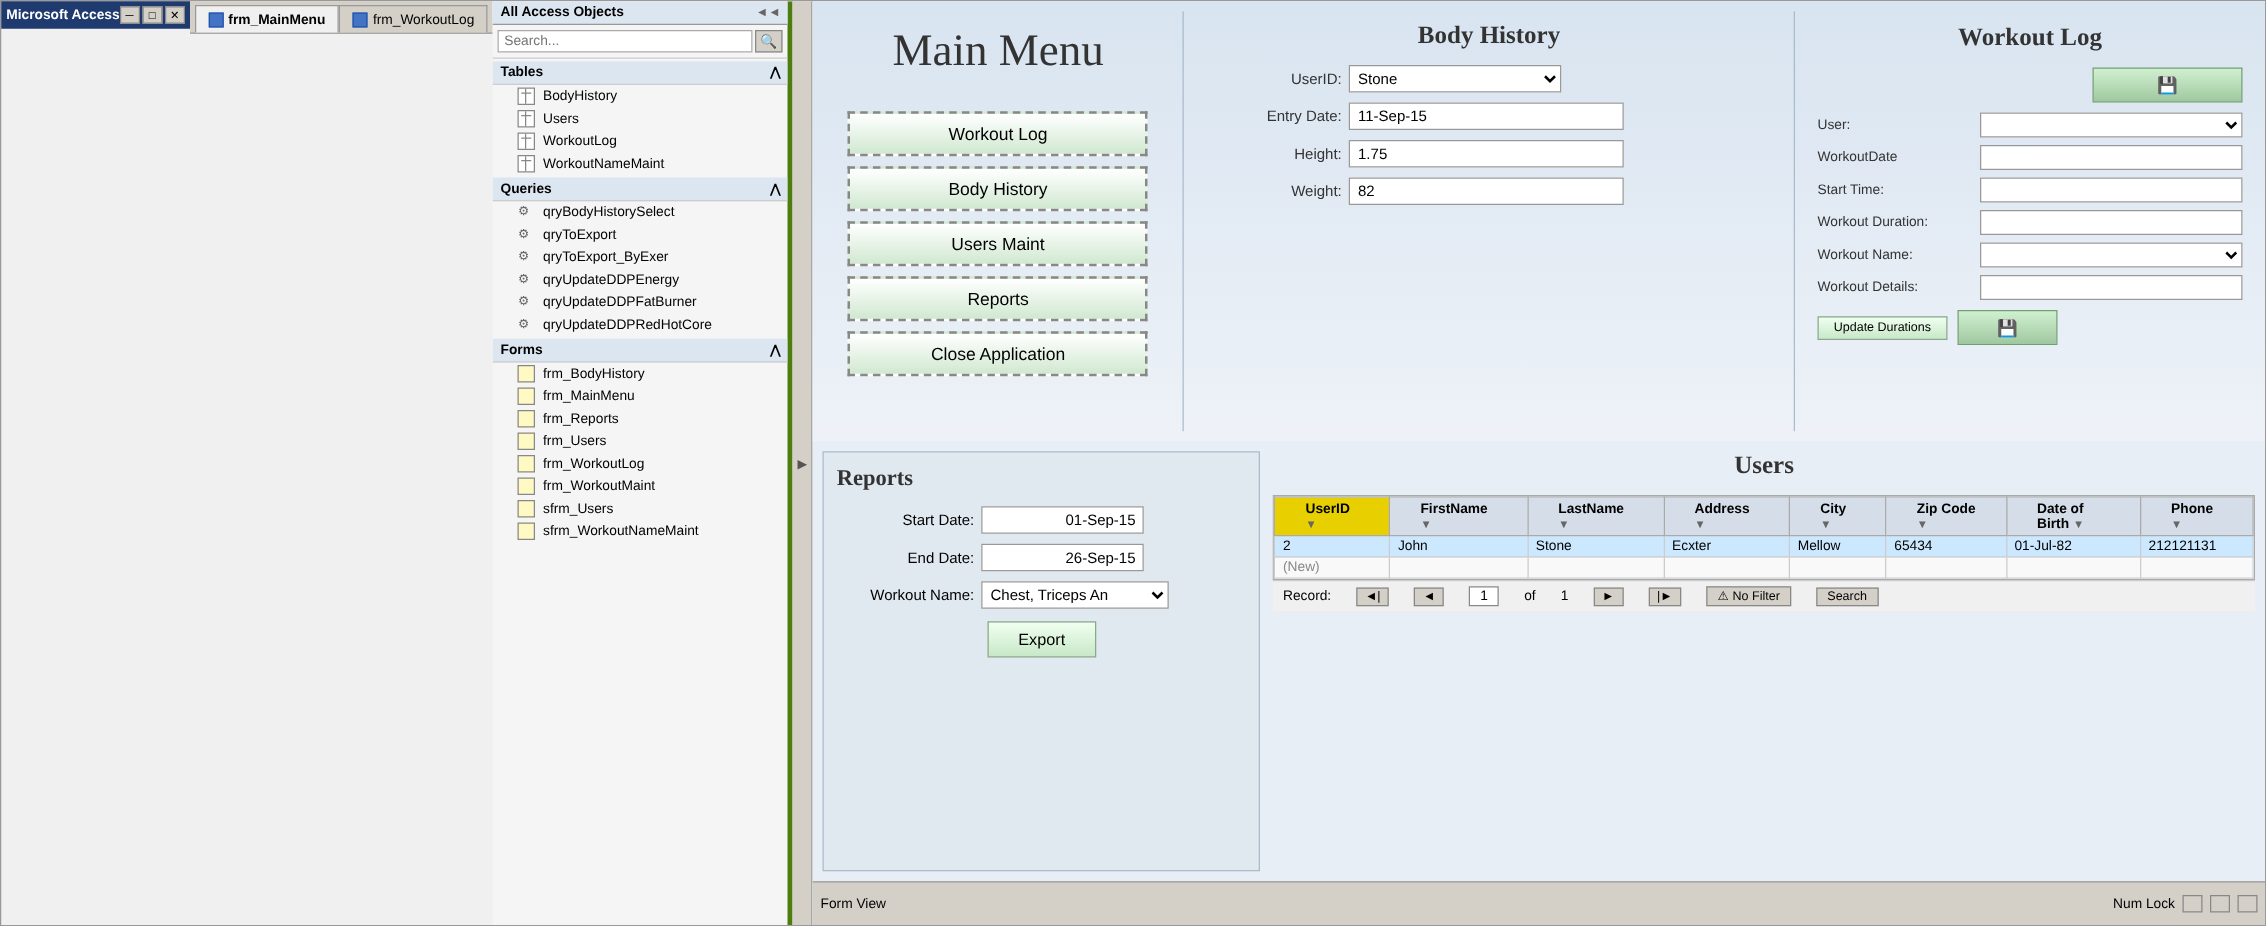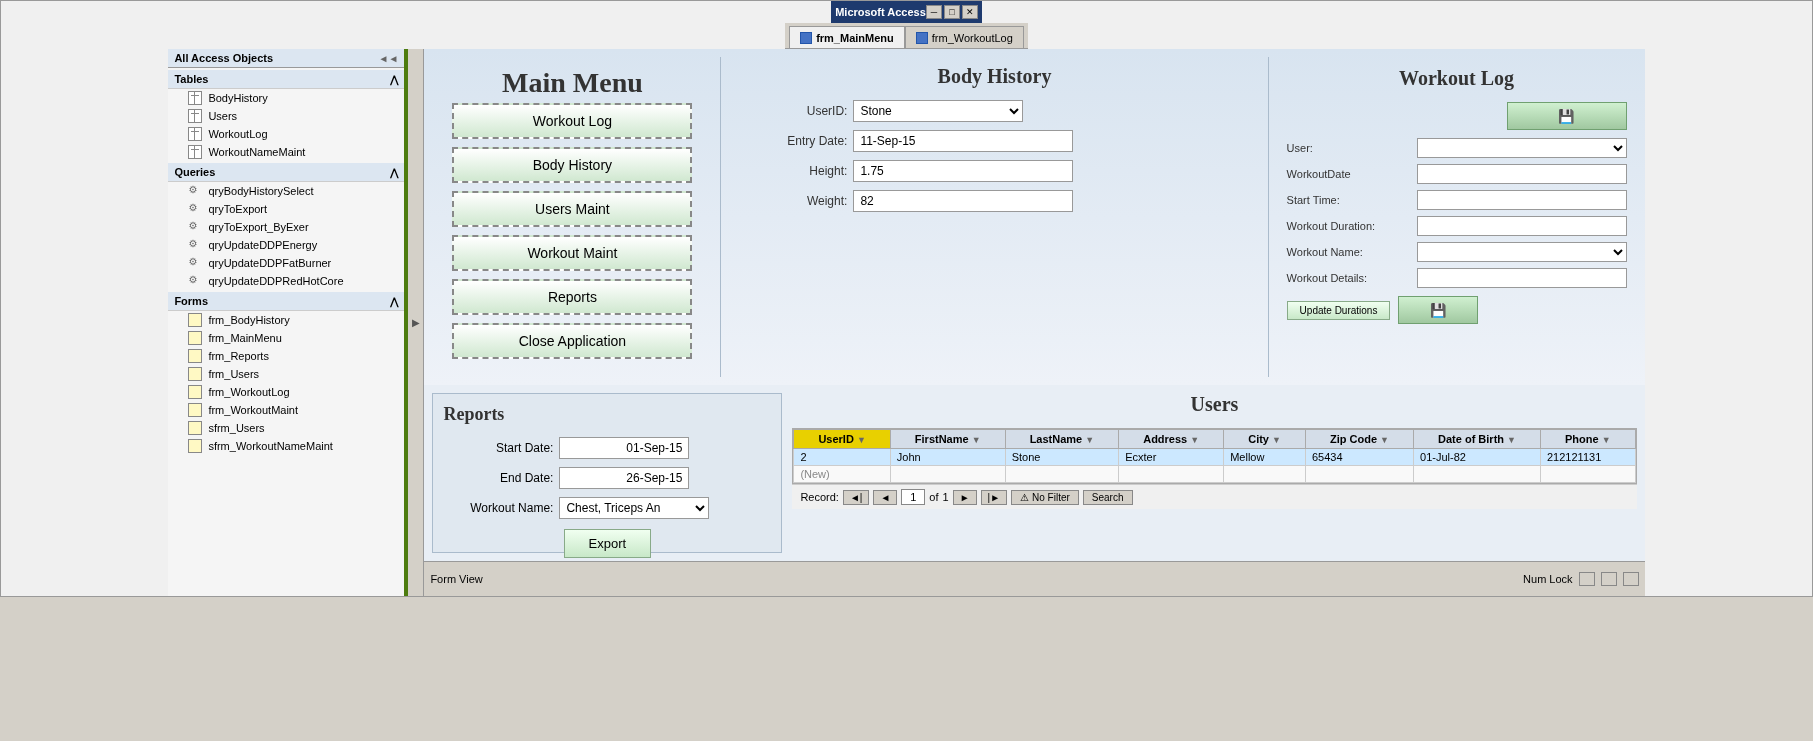--- a/index.html
+++ b/index.html
@@ -1,18 +1,18 @@
 <!DOCTYPE html>
 <html><head>
   <meta charset="utf-8">
   <style>
     * { box-sizing: border-box; margin: 0; padding: 0; }
     body { font-family: 'Segoe UI', Tahoma, Geneva, Verdana, sans-serif; font-size: 12px; background: #d4d0c8; overflow: hidden; }
 
-    .window { width: 1813px; height: 597px; background: #f0f0f0; border: 1px solid #999; display: flex; flex-direction: column; align-items: center; }
+    .window { width: 1813px; height: 741px; background: #f0f0f0; border: 1px solid #999; display: flex; flex-direction: row; }
 
     
     .title-bar { background: #1e3a6e; height: 22px; display: flex; align-items: center; justify-content: space-between; padding: 0 4px; }
     .title-bar-text { color: white; font-size: 11px; font-weight: bold; }
     .title-bar-buttons { display: flex; gap: 2px; }
     .title-btn { width: 16px; height: 14px; background: #d4d0c8; border: 1px solid #888; font-size: 9px; display: flex; align-items: center; justify-content: center; cursor: pointer; }
 
     
     .tab-bar { background: #d4d0c8; display: flex; align-items: flex-end; padding: 2px 4px 0; height: 26px; border-bottom: 1px solid #999; }
     .tab { background: #d4d0c8; border: 1px solid #999; border-bottom: none; padding: 2px 10px; font-size: 11px; cursor: pointer; display: flex; align-items: center; gap: 4px; height: 22px; }
@@ -42,21 +42,21 @@
 
     .sidebar-scroll { flex: 1; overflow-y: auto; }
 
     
     .collapse-handle { width: 16px; background: #d4d0c8; border-right: 1px solid #999; display: flex; align-items: center; justify-content: center; cursor: pointer; font-size: 10px; color: #555; }
 
     
     .content { flex: 1; display: flex; flex-direction: column; background: #e8eef5; overflow: hidden; }
 
     .menu-buttons-panel { width: 280px; display: flex; flex-direction: column; align-items: center; padding: 10px; }
-    .main-menu-title { font-size: 28px; font-weight: bold; color: #333; margin-bottom: 4px; font-family: serif; }
+    .main-menu-title { font-size: 36px; font-weight: normal; color: #333; margin-bottom: 28px; font-family: serif; }
 
     .menu-btn { width: 240px; margin-bottom: 8px; padding: 8px; background: linear-gradient(to bottom, #ffffff, #d0e8d0); border: 2px dashed #888; font-size: 14px; cursor: pointer; text-align: center; }
     .section-title-large { font-size: 20px; font-weight: bold; text-align: center; color: #333; margin-bottom: 12px; font-family: serif; }
 
     .field-row { display: flex; align-items: center; margin-bottom: 8px; gap: 6px; }
     .field-label { width: 110px; text-align: right; font-size: 12px; color: #333; }
     .field-input { border: 1px solid #999; padding: 2px 6px; font-size: 12px; height: 22px; background: white; }
     .field-select { border: 1px solid #999; padding: 2px 2px; font-size: 12px; height: 22px; background: white; width: 170px; }
     .field-input-wide { width: 220px; }
 
@@ -91,21 +91,21 @@
     
     .green-btn { background: linear-gradient(to bottom, #f0fff0, #c8e8c8); border: 1px solid #88aa88; padding: 3px 12px; font-size: 10px; cursor: pointer; }
 
     .save-btn { background: linear-gradient(to bottom, #d0f0d0, #a0c8a0); border: 1px solid #70a070; padding: 4px; display: flex; align-items: center; justify-content: center; width: 120px; height: 28px; cursor: pointer; }
 
     
     .status-bar { background: #d4d0c8; border-top: 1px solid #999; height: 22px; display: flex; align-items: center; padding: 17px 6px; gap: 20px; font-size: 11px; }
     .status-right { margin-left: auto; display: flex; align-items: center; gap: 6px; }
 
     
-    .record-nav { display: flex; align-items: center; gap: 4px; font-size: 11px; padding: 4px 8px; background: #f0f0f0; border-top: 1px solid #ccc; }
+    .record-nav { display: flex; align-items: center; gap: 20px; font-size: 11px; padding: 4px 8px; background: #f0f0f0; border-top: 1px solid #ccc; }
     .nav-btn { background: #d4d0c8; border: 1px solid #888; padding: 1px 6px; cursor: pointer; font-size: 10px; }
     .filter-btn { background: #d4d0c8; border: 1px solid #888; padding: 1px 8px; cursor: pointer; font-size: 10px; display: flex; align-items: center; gap: 3px; }
 
     .header-chevrons { font-size: 10px; color: #666; cursor: pointer; }
 
     
     .sidebar-scroll::-webkit-scrollbar { width: 8px; }
     .sidebar-scroll::-webkit-scrollbar-track { background: #d4d0c8; }
     .sidebar-scroll::-webkit-scrollbar-thumb { background: #aaa; border: 1px solid #888; }
   </style>
@@ -134,20 +134,24 @@
     </div>
   </div>
 
   <div class="main-area">
 
     <div class="sidebar">
       <div class="sidebar-header">
         <span>All Access Objects</span>
         <span class="header-chevrons">◄◄</span>
       </div>
+      <div class="sidebar-search">
+        <input type="text" style="flex: 1 1 0%; border: 1px solid rgb(170, 170, 170); padding: 2px 4px; font-size: 11px;" placeholder="Search...">
+        <div class="sidebar-search-btn">🔍</div>
+      </div>
       <div class="sidebar-scroll">
 
         <div class="section-header">
           <span>Tables</span>
           <span class="collapse-btn">⋀</span>
         </div>
         <div class="sidebar-item">
           <div class="item-icon table-icon"></div>
           <span>BodyHistory</span>
         </div>
@@ -235,21 +239,20 @@
     <div class="collapse-handle">▶</div>
 
     <div class="content">
       <div class="top-sections">
 
         <div class="menu-buttons-panel">
           <div class="main-menu-title">Main Menu</div>
           <button class="menu-btn">Workout Log</button>
           <button class="menu-btn">Body History</button>
           <button class="menu-btn">Users Maint</button>
-          <button class="menu-btn">Workout Maint</button>
           <button class="menu-btn">Reports</button>
           <button class="menu-btn">Close Application</button>
         </div>
 
         <div class="divider-v"></div>
 
         <div style="flex: 1; padding: 8px;">
           <div class="section-title-large">Body History</div>
 
           <div class="field-row">

